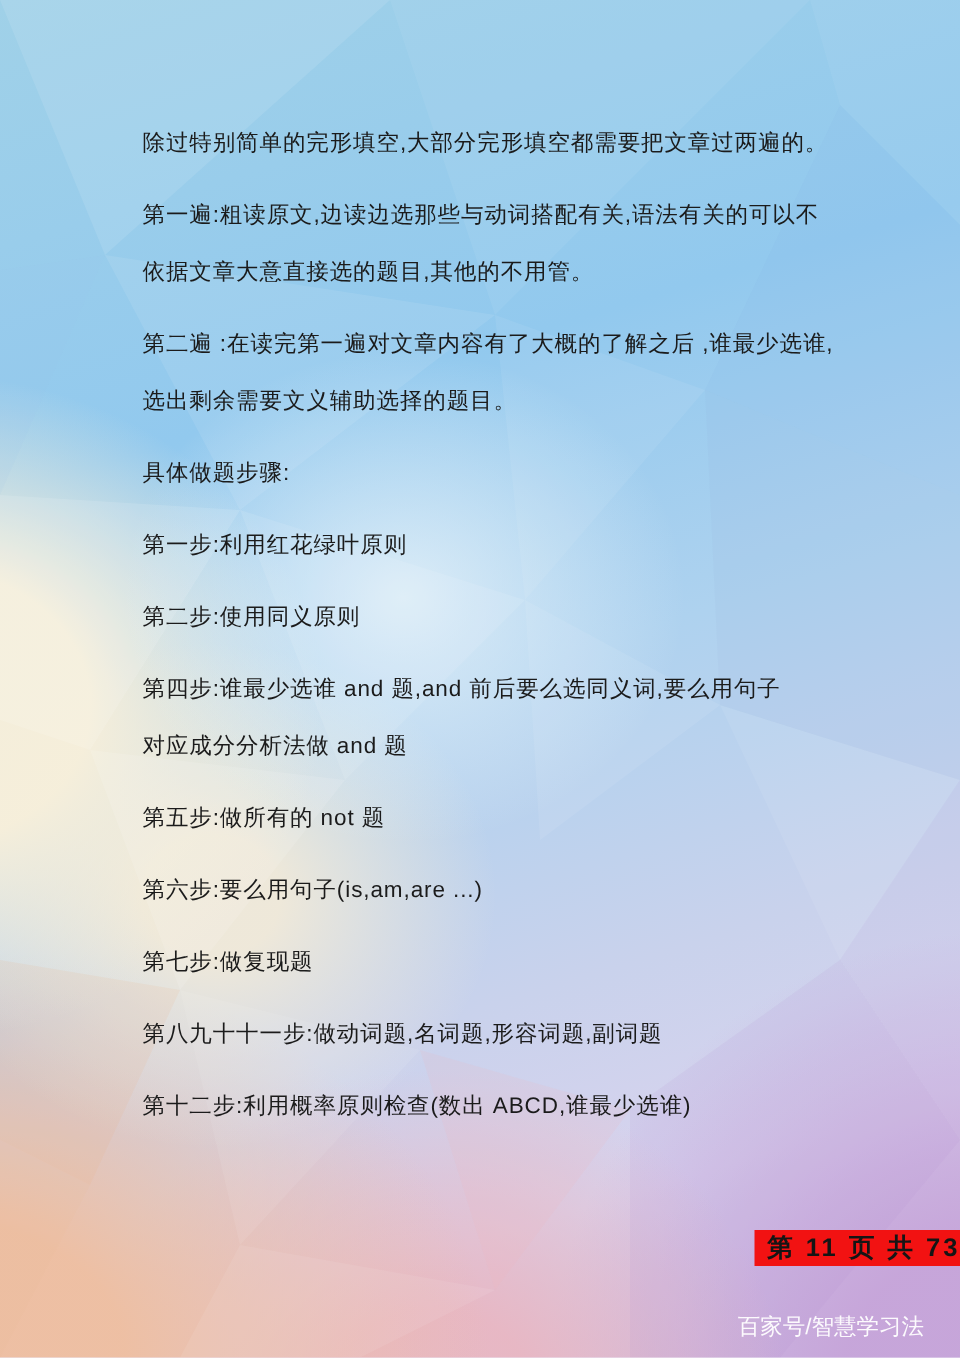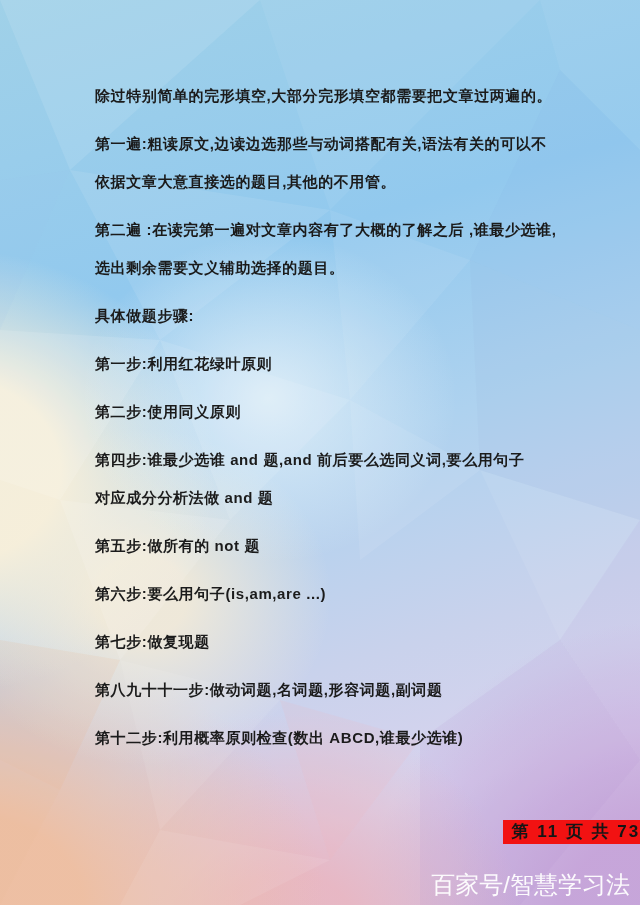--- a/index.html
+++ b/index.html
@@ -15,21 +15,21 @@
       radial-gradient(95% 50% at -6% 100%, rgba(238,191,162,0.98) 20%, rgba(238,191,162,0) 60%),
       radial-gradient(62% 42% at 45% 104%, rgba(233,182,193,0.92) 18%, rgba(233,182,193,0) 60%),
       radial-gradient(70% 52% at 103% 103%, rgba(198,164,217,0.95) 22%, rgba(198,164,217,0) 66%),
       linear-gradient(163deg, #a0d1e8 0%, #92c9ee 30%, #aed2ef 50%, #c9d2ec 70%, #d8d3ee 84%, #cdc0e4 100%);
   }
   .bg-facets{position:absolute;left:0;top:0;width:640px;height:905px;z-index:0;display:block;}
   .doc{
     position:absolute;left:0;top:0;z-index:2;
     padding:77px 0 0 95px;
     color:#1b1b1b;
-    font-weight:700;
+    font-weight:400;
     font-size:15px;
     letter-spacing:0.6px;
   }
   .para{margin:0 0 10px 0;}
   .line{line-height:38px;white-space:nowrap;}
   .footer-row{
     position:absolute;left:0;top:820px;width:100%;
     text-align:right;z-index:2;
   }
   .badge{
@@ -38,23 +38,23 @@
     background:#f21212;
     color:#151515;
     font-weight:700;
     font-size:17px;
     letter-spacing:2px;
     line-height:24px;
     padding:0 9px;
     white-space:nowrap;
   }
   .watermark{
-    position:absolute;right:10px;top:874px;z-index:2;
+    position:absolute;right:24px;top:874px;z-index:2;
     color:#ffffff;opacity:0.95;
-    font-size:24px;line-height:22px;
+    font-size:15px;line-height:22px;
     white-space:nowrap;
   }
 </style>
 </head>
 <body>
 
 <div class="page">
 
   <svg class="bg-facets" viewBox="0 0 640 905" preserveAspectRatio="none">
     <polygon points="0,0 260,0 70,170" fill="rgba(255,255,255,0.10)"></polygon>

